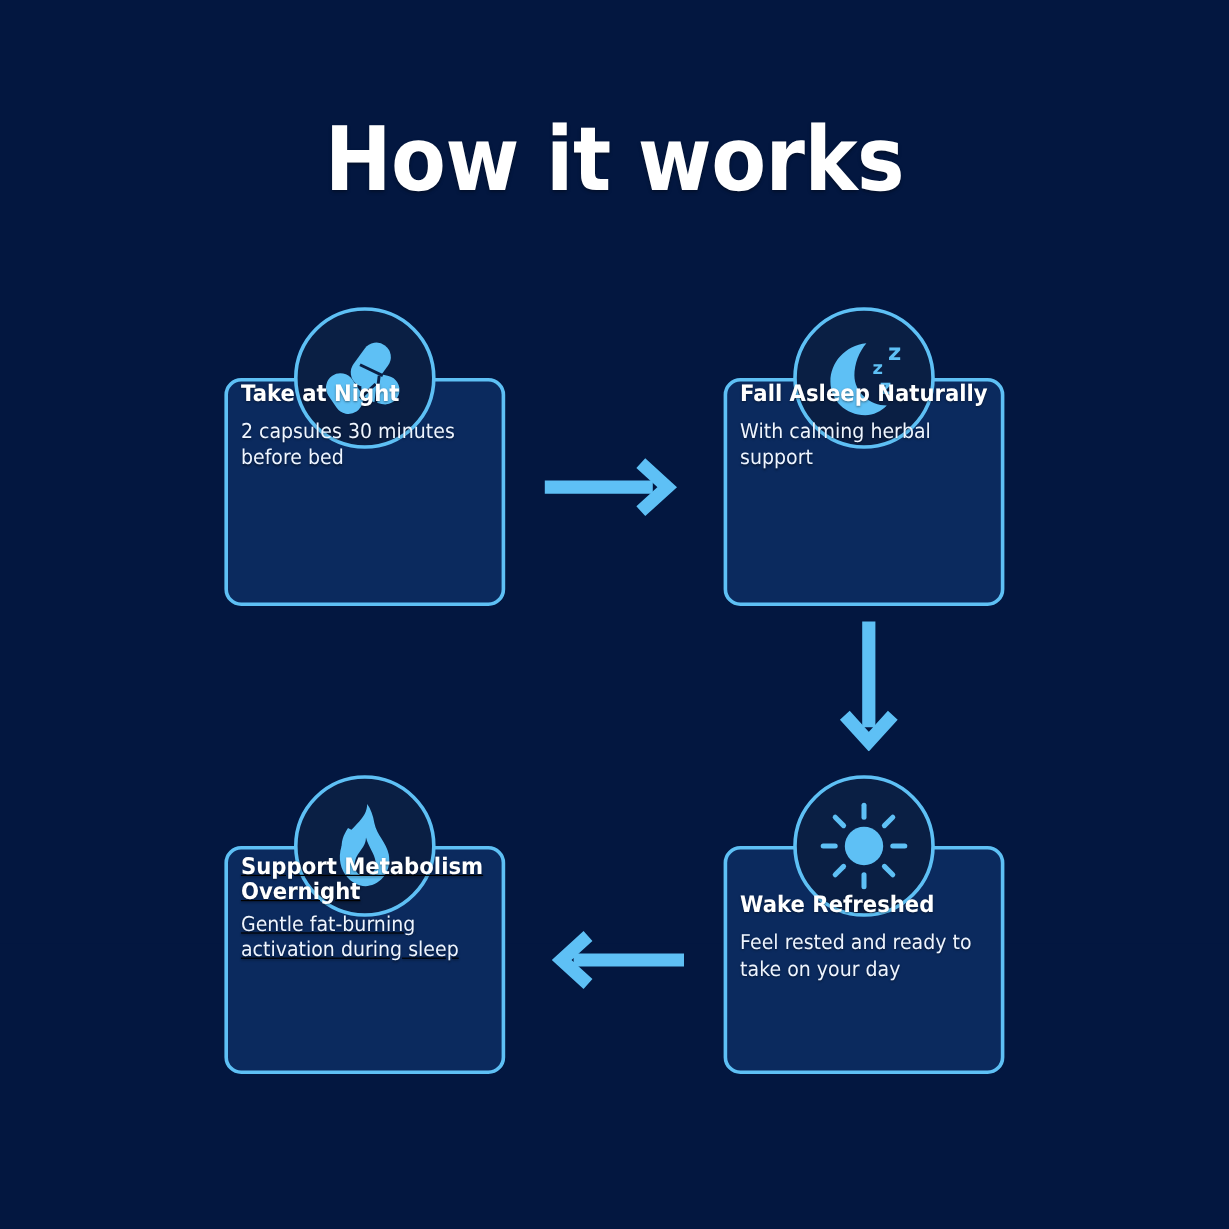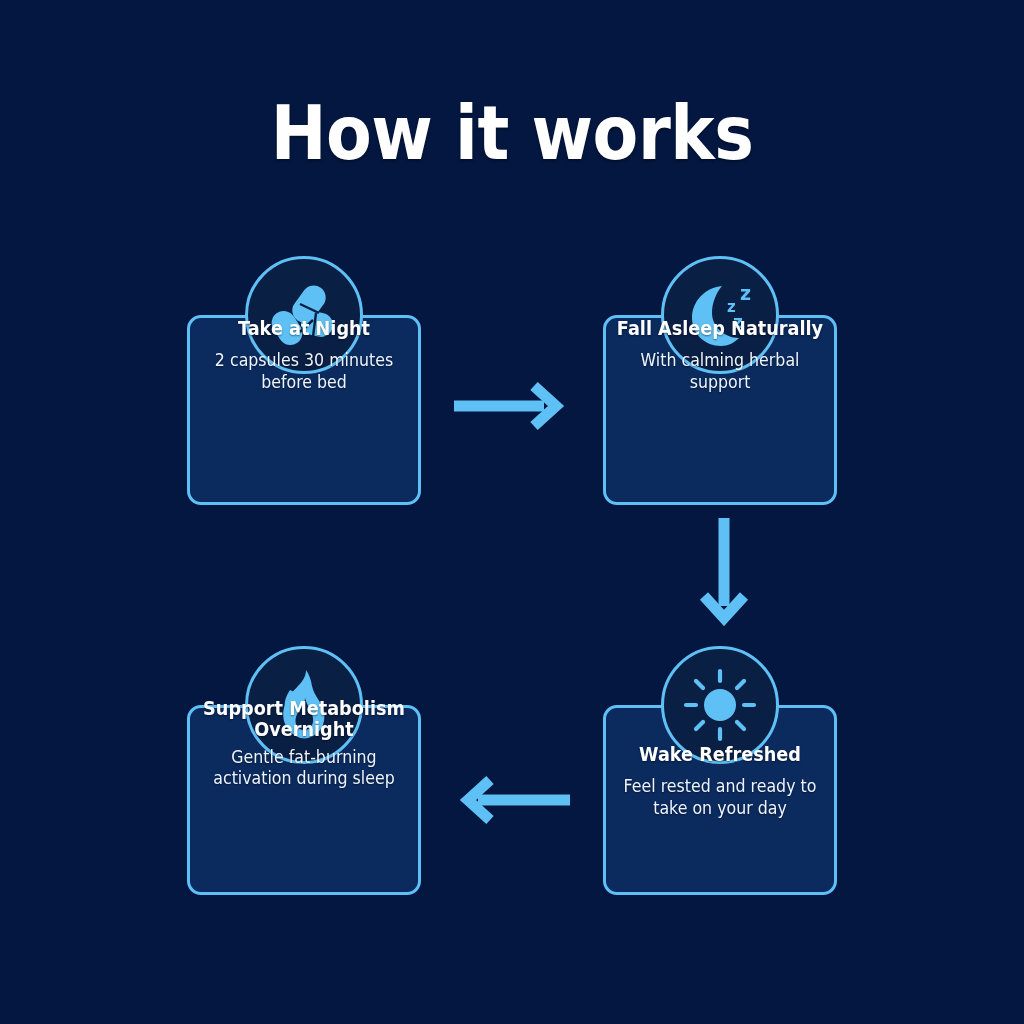--- a/index.html
+++ b/index.html
@@ -69,21 +69,21 @@
     align-items: center;
     justify-content: center;
   }
   .icon-badge svg { display: block; }
 
   .card-text {
     position: absolute;
     left: 6px;
     top: 62px;
     width: 222px;
-    text-align: center;
+    text-align: left;
     z-index: 4;
   }
   .card-title {
     color: #ffffff;
     font-size: 19px;
     font-weight: 700;
     line-height: 1.12;
     font-family: "DejaVu Sans", sans-serif;
     transform: scaleX(0.93);
     text-shadow: 0 1px 2px rgba(0,0,0,0.45);
@@ -99,21 +99,21 @@
     text-shadow: 0 1px 2px rgba(0,0,0,0.45);
   }
 
   
   #step-1 { left: 187px; top: 256px; }
   #step-2 { left: 603px; top: 256px; }
   #step-4 { left: 187px; top: 646px; }
   #step-3 { left: 603px; top: 646px; }
 
   
-  #step-4 .card-text { top: 52px; }
+  #step-4 .card-text { top: 66px; text-decoration: underline; }
   #step-4 .card-desc { margin-top: 6px; }
   #step-3 .card-text { top: 66px; margin-top: 32px; }
 
   
   .arrow { position: absolute; }
   #arrow-right { left: 452px; top: 378px; }
   #arrow-down  { left: 695px; top: 516px; }
   #arrow-left  { left: 452px; top: 772px; }
 </style>
 </head>

